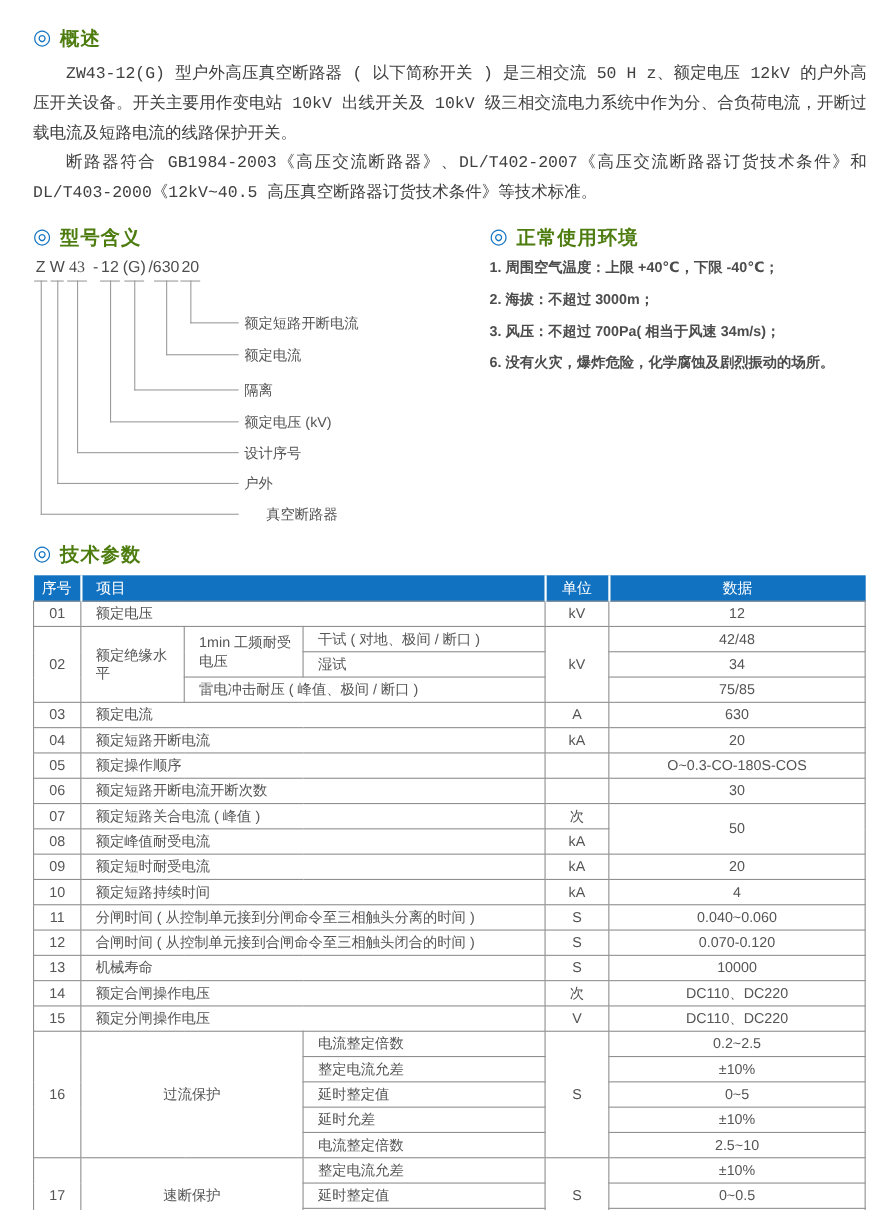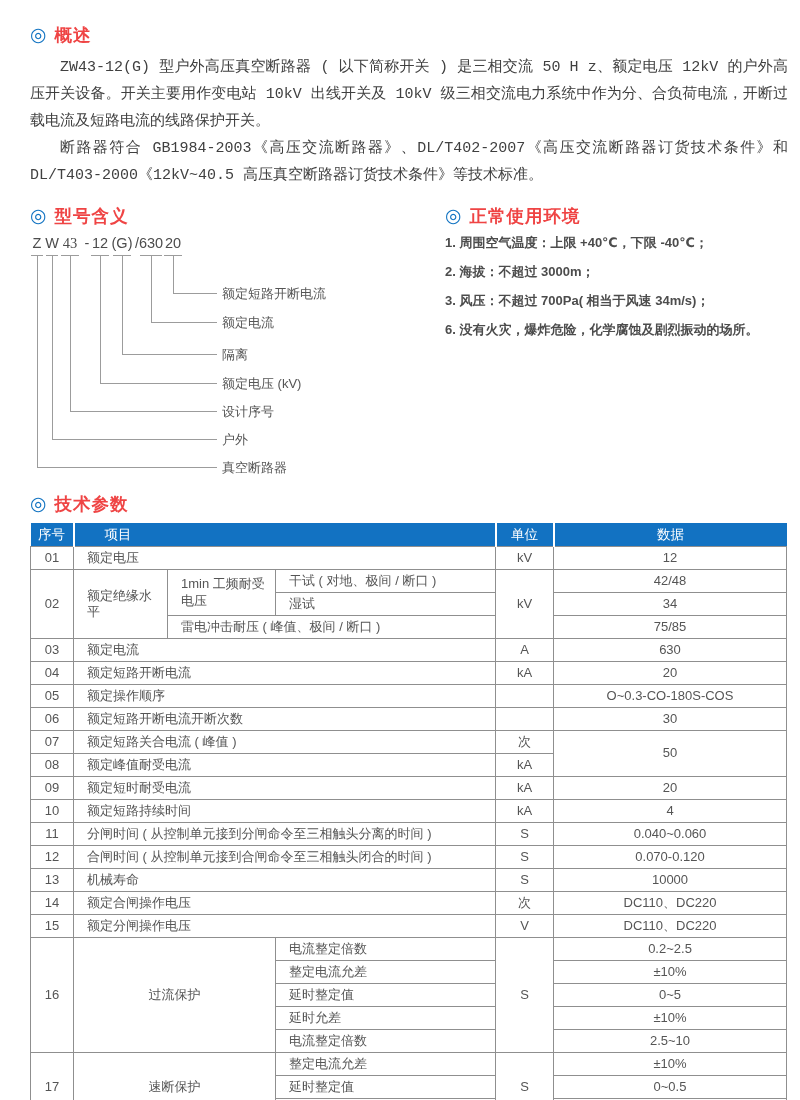--- a/index.html
+++ b/index.html
@@ -6,21 +6,21 @@
   body{
     width:800px;height:1100px;overflow:hidden;
     font-family:"Liberation Sans","DejaVu Sans",sans-serif;
     color:#4c4c4c;
   }
   .page{padding:24px 12px 0 30px;box-sizing:border-box;}
 
   
   .sec-head{display:flex;align-items:center;gap:8px;margin:0 0 8px 0;}
   .sec-icon{color:#1173c2;font-size:19px;line-height:20px;}
-  .sec-title{margin:0;font-size:17.5px;font-weight:bold;color:#ef4444;letter-spacing:1px;line-height:22px;}
+  .sec-title{margin:0;font-size:17.5px;font-weight:bold;color:#4d7c0f;letter-spacing:1px;line-height:22px;}
 
   
   .para{margin:0;font-size:15px;line-height:27px;color:#404040;text-align:justify;text-indent:2em;width:758px;font-family:Liberation Mono, monospace;}
 
   
   .two-col{display:flex;margin-top:16px;}
   .col-left{width:415px;flex:0 0 415px;}
   .col-right{flex:1;}
 
   
@@ -34,21 +34,21 @@
   .env-item{font-size:13px;color:#4c4c4c;line-height:16px;margin-bottom:13px;white-space:nowrap;font-weight:bold;}
 
   
   .tech{margin-top:10px;}
   table.params{border-collapse:collapse;width:756px;table-layout:fixed;margin-top:2px;}
   table.params th{
     background:#1272c2;color:#ffffff;font-weight:normal;font-size:13.5px;
     height:23px;padding:0 4px;text-align:center;border:none;margin-left:48px;
   }
   table.params th + th{border-left:2px solid #ffffff;}
-  table.params th.l{text-align:left;padding-left:30px;}
+  table.params th.l{text-align:left;padding-left:13px;}
   table.params td{
     border:1px solid #8f8f8f;font-size:13px;color:#555555;
     height:20px;padding:1px 4px;text-align:center;line-height:1.25;
     vertical-align:middle;overflow:hidden;
   }
   table.params td.l{text-align:left;padding-left:13px;}
 </style>
 </head>
 <body>
 
@@ -92,21 +92,21 @@
           <div class="dg-label" style="top: 79px;">额定电流</div>
           <div class="dg-conn" style="left: 92px; top: 20px; width: 94px; height: 99px;"></div>
           <div class="dg-label" style="top: 111px;">隔离</div>
           <div class="dg-conn" style="left: 70px; top: 20px; width: 116px; height: 128px;"></div>
           <div class="dg-label" style="top: 140px;">额定电压 (kV)</div>
           <div class="dg-conn" style="left: 40px; top: 20px; width: 146px; height: 156px;"></div>
           <div class="dg-label" style="top: 168px;">设计序号</div>
           <div class="dg-conn" style="left: 22px; top: 20px; width: 164px; height: 184px;"></div>
           <div class="dg-label" style="top: 196px; font-family: Liberation Mono, monospace;">户外</div>
           <div class="dg-conn" style="left: 7px; top: 20px; width: 179px; height: 212px;"></div>
-          <div class="dg-label" style="top: 224px;">真空断路器</div>
+          <div class="dg-label" style="top: 224px; margin-left: 20px;">真空断路器</div>
         </div>
     </div>
     <div class="col-right">
       <div class="sec-head">
         <span class="sec-icon">◎</span>
         <h2 class="sec-title">正常使用环境</h2>
       </div>
       <div id="env-list">
           <div class="env-item">1. 周围空气温度：上限 +40℃，下限 -40℃；</div>
           <div class="env-item">2. 海拔：不超过 3000m；</div>

